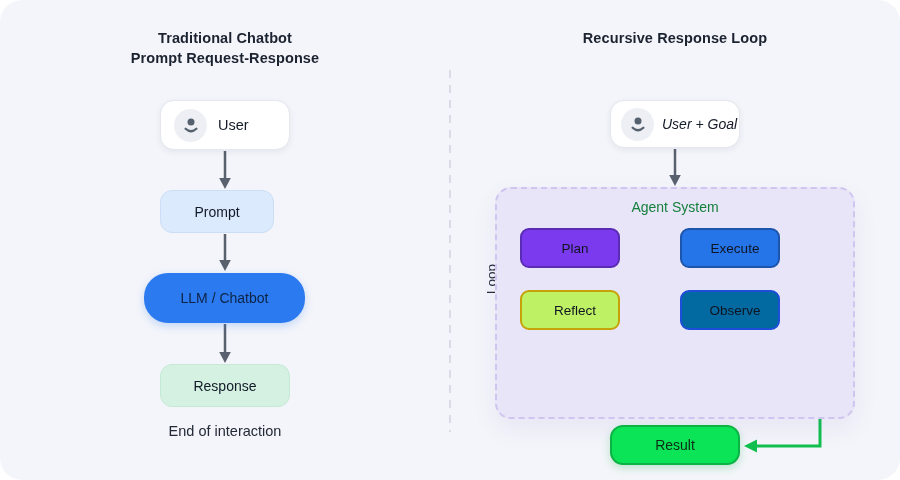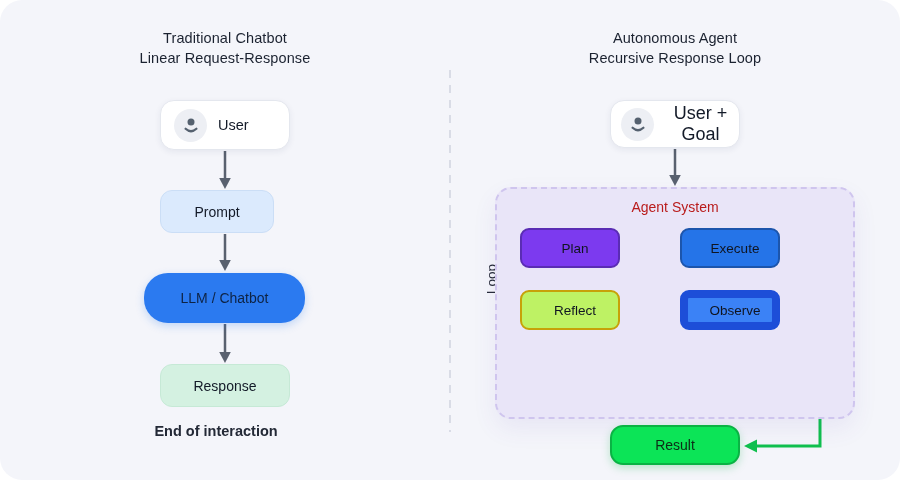--- a/index.html
+++ b/index.html
@@ -6,21 +6,21 @@
   *{box-sizing:border-box;}
   .stage{
     position:relative;width:900px;height:480px;
     background:#f4f5fa;border-radius:22px;overflow:hidden;
     font-family:"Liberation Sans","DejaVu Sans",sans-serif;
     color:#1f2430;
   }
   .abs{position:absolute;}
   .col-title{
     width:300px;text-align:center;font-size:14.5px;line-height:20px;
-    font-weight:400;color:#1b2230;letter-spacing:.1px;
+    font-weight:700;color:#1b2230;letter-spacing:.1px;
   }
   .node{
     position:absolute;display:flex;align-items:center;justify-content:center;
     font-size:14px;font-weight:500;color:#131a28;
   }
   .card-white{
     background:#ffffff;border:1px solid #e4e7ee;border-radius:14px;
     box-shadow:0 2px 6px rgba(25,40,80,.07);
     justify-content:flex-start;padding-left:13px;gap:11px;text-align:center;
   }
@@ -31,27 +31,27 @@
   .soft-blue{background:#dbeafd;border:1px solid #cbdef6;border-radius:12px;}
   .solid-blue{background:#2b7af0;border-radius:24px;color:#0e2344;box-shadow:0 3px 8px rgba(43,122,240,.25);}
   .soft-green{background:#d4f1e1;border:1px solid #c6e9d6;border-radius:12px;}
   .agent-panel{
     position:absolute;left:495px;top:187px;width:360px;height:232px;
     background:#e9e5f8;border:2px dashed #cfc5ee;border-radius:16px;
     box-shadow:0 10px 24px rgba(90,70,180,.08);
   }
   .agent-title{
     position:absolute;left:495px;top:199px;width:360px;text-align:center;
-    font-size:14px;font-weight:500;color:#b91c1c;
+    font-size:14px;font-weight:500;color:#15803d;
   }
   .loop-node{border-radius:9px;font-size:13.5px;color:#101521;padding-left:10px;}
   .plan{background:#7c3aef;border:2px solid #5a2cb4;}
   .execute{background:#2574e8;border:2px solid #1c55ac;}
   .reflect{background:#bef264;border:2px solid #c7a108;}
-  .observe{background:#3b82f6;border:8px solid #1d4ed8;justify-content:center;}
+  .observe{background:#0369a1;border:2px solid #1d4ed8;justify-content:center;}
   .result{
     background:#0ce457;border:2px solid #0ab344;border-radius:13px;
     font-size:14px;color:#0d2b16;box-shadow:0 3px 8px rgba(10,179,68,.25);
   }
   .footer-text{
     width:300px;text-align:center;font-size:14.5px;font-weight:500;color:#232936;
   }
   svg.overlay{position:absolute;left:0;top:0;width:900px;height:480px;pointer-events:none;}
   svg text{font-family:"Liberation Sans","DejaVu Sans",sans-serif;}
 </style>
@@ -99,21 +99,21 @@
     <polygon points="510,329 504,341 516,341" fill="#d63a1c"></polygon>
     <text x="573" y="396" text-anchor="middle" font-size="15" fill="#c63322">No</text>
 
     <path d="M 716,381 L 820,381 L 820,446 L 757,446" stroke="#10c04e" stroke-width="3" fill="none"></path>
     <polygon points="744,446 757,439.5 757,452.5" fill="#10c04e"></polygon>
     <text x="781" y="396" text-anchor="middle" font-size="15" fill="#2f9e57">Yes</text>
   </svg>
 
   <div class="abs col-title" style="left:75px;top:28px;">
     <div>Traditional Chatbot</div>
-    <div>Linear Request-Response</div>
+    <div>Prompt Request-Response</div>
   </div>
 
   <div class="node card-white" style="left:160px;top:100px;width:130px;height:50px;">
     <span class="avatar">
       <svg width="20" height="20" viewBox="0 0 24 24">
         <circle cx="12" cy="8.5" r="4.2" fill="#55616f"></circle>
         <path d="M 5.5,16.5 Q 12,22.5 18.5,16.5" stroke="#55616f" stroke-width="2.6" fill="none" stroke-linecap="round"></path>
       </svg>
     </span>
     <span style="font-size:14.5px;">User</span>
@@ -124,35 +124,34 @@
   </div>
 
   <div class="node solid-blue" style="left:144px;top:273px;width:161px;height:50px;">
     <span>LLM / Chatbot</span>
   </div>
 
   <div class="node soft-green" style="left:160px;top:364px;width:130px;height:43px;text-align:right;">
     <span>Response</span>
   </div>
 
-  <div class="abs footer-text" style="left:66px;top:423px;font-weight:bold;">End of interaction</div>
+  <div class="abs footer-text" style="left:75px;top:423px;">End of interaction</div>
 
   <div class="abs col-title" style="left:525px;top:28px;">
-    <div>Autonomous Agent</div>
     <div>Recursive Response Loop</div>
   </div>
 
   <div class="node card-white" style="left:610px;top:100px;width:130px;height:48px;padding-left:10px;gap:8px;">
     <span class="avatar">
       <svg width="20" height="20" viewBox="0 0 24 24">
         <circle cx="12" cy="8.5" r="4.2" fill="#55616f"></circle>
         <path d="M 5.5,16.5 Q 12,22.5 18.5,16.5" stroke="#55616f" stroke-width="2.6" fill="none" stroke-linecap="round"></path>
       </svg>
     </span>
-    <span style="font-size:18px;">User + Goal</span>
+    <span style="font-size:14px;font-style:italic;">User + Goal</span>
   </div>
 
   <div class="agent-panel" style="z-index:0;"></div>
   <div class="agent-title" style="z-index:2;">Agent System</div>
 
   <div class="node loop-node plan" style="left:520px;top:228px;width:100px;height:40px;z-index:2;">
     <span>Plan</span>
   </div>
 
   <div class="node loop-node execute" style="left:680px;top:228px;width:100px;height:40px;z-index:2;">

